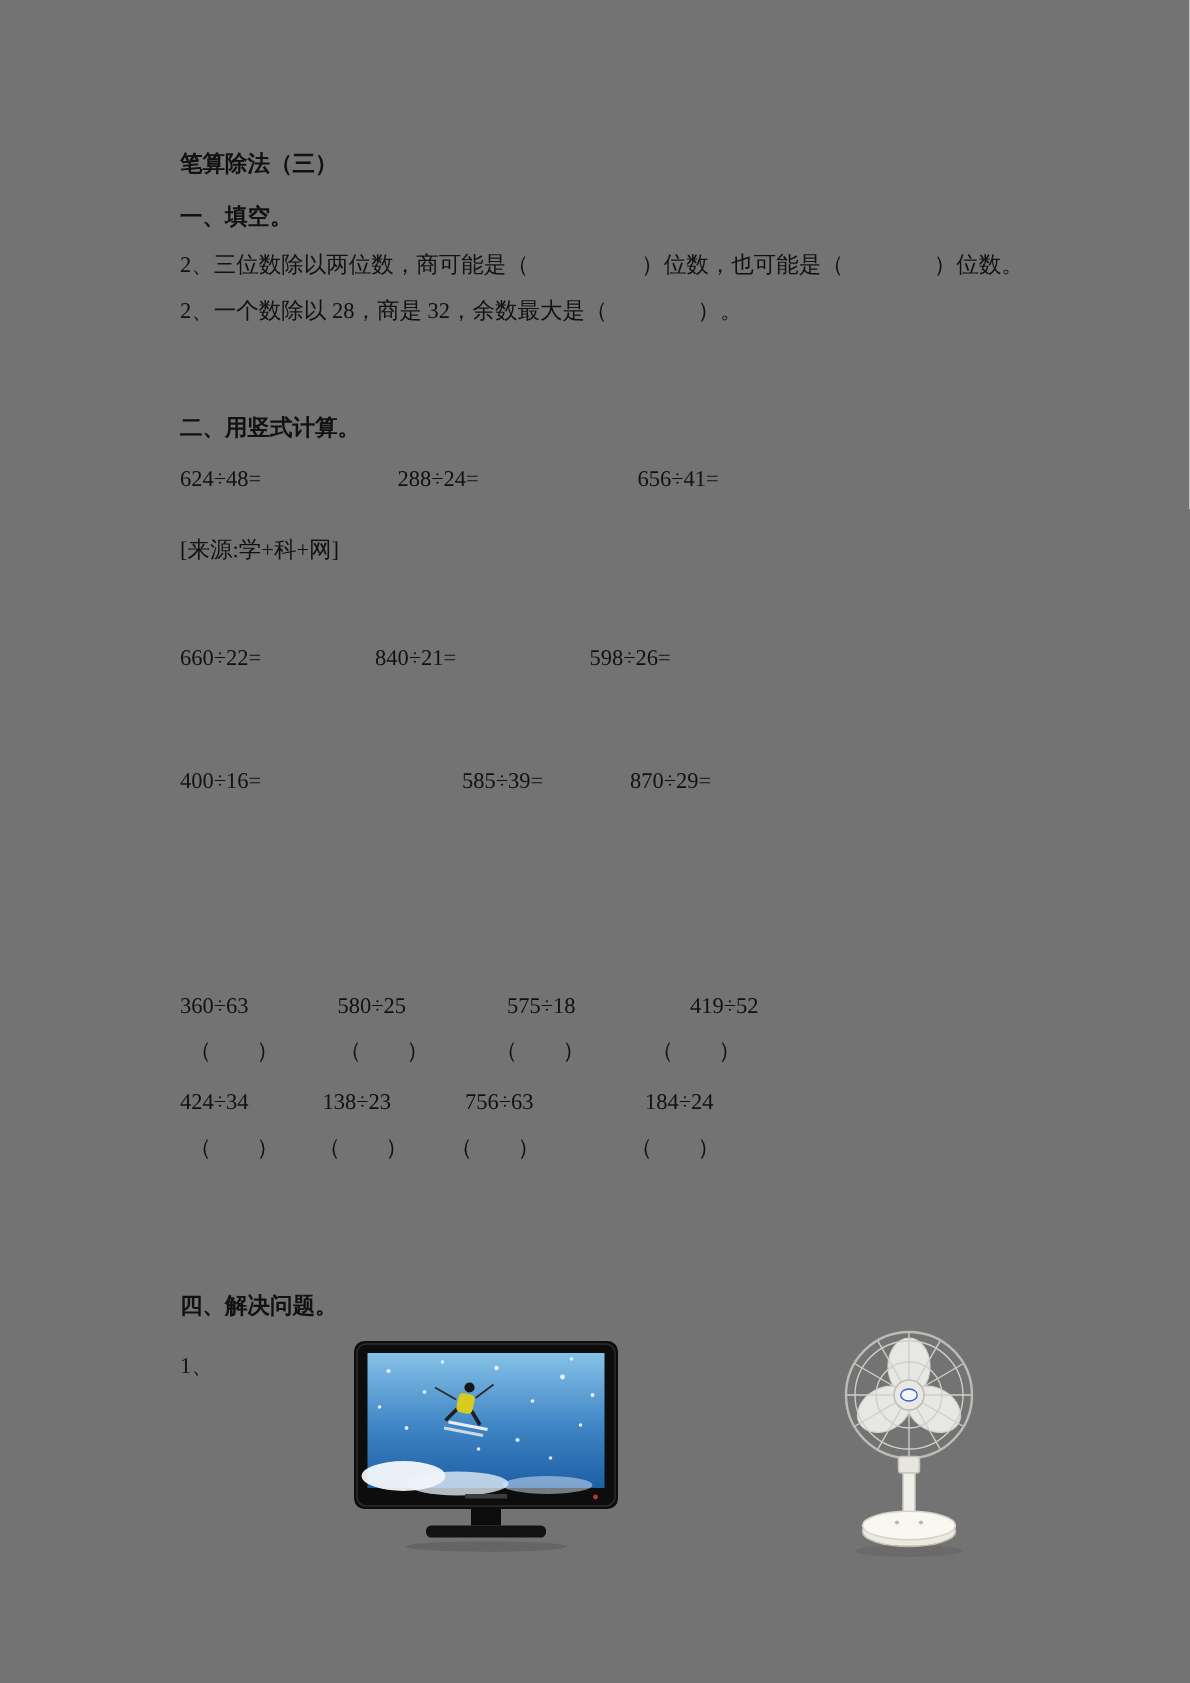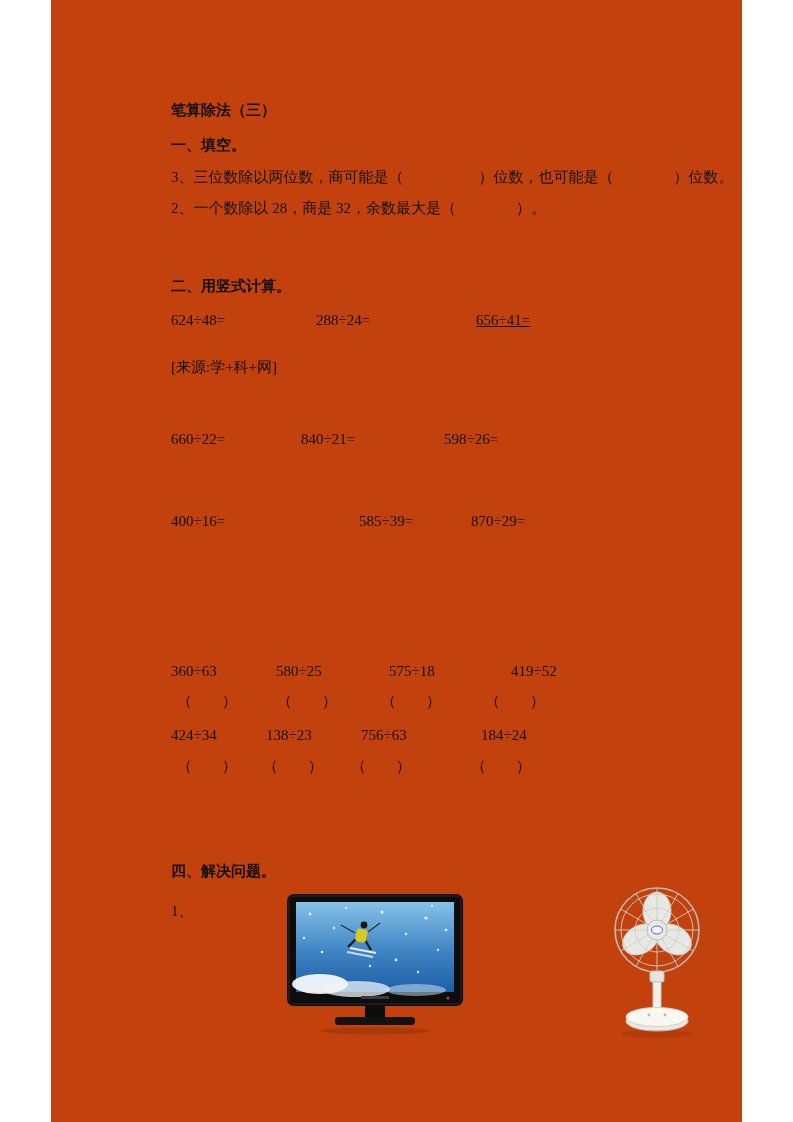--- a/index.html
+++ b/index.html
@@ -1,46 +1,46 @@
 <!DOCTYPE html>
 <html><head>
 <meta charset="utf-8">
 <style>
   * { margin:0; padding:0; box-sizing:border-box; }
   html, body { background:#ffffff; }
   .page {
     position:relative;
-    width:691px; height:1122px;
+    width:793px; height:1122px;
     margin:0 auto;
-    background:#c2410c;
+    background:#737373;
     overflow:hidden;
     font-family:"Liberation Serif","DejaVu Serif","DejaVu Sans",serif;
     font-size:15px;
     color:#111111;
   }
   .line { position:absolute; white-space:pre; line-height:1.25; }
   .bold { font-weight:bold; }
   .img-block { position:absolute; }
 </style>
 </head>
 <body>
 
 <div class="page">
 
   <div class="line bold" style="top:101px; left:120px;">笔算除法（三）</div>
 
   <div class="line bold" style="top:136px; left:120px;">一、填空。</div>
-  <div class="line" style="top:168px; left:120px;">3、三位数除以两位数，商可能是（　　　　　）位数，也可能是（　　　　）位数。</div>
+  <div class="line" style="top:168px; left:120px;">2、三位数除以两位数，商可能是（　　　　　）位数，也可能是（　　　　）位数。</div>
   <div class="line" style="top:199px; left:120px;">2、一个数除以 28，商是 32，余数最大是（　　　　）。</div>
 
   <div class="line bold" style="top:277px; left:120px;">二、用竖式计算。</div>
 
   <div class="line" style="top:311px; left:120px;text-align:right;">624÷48=</div>
   <div class="line" style="top:311px; left:265px;">288÷24=</div>
-  <div class="line" style="top:311px; left:425px;text-decoration:underline;">656÷41=</div>
+  <div class="line" style="top:311px; left:425px;">656÷41=</div>
 
   <div class="line" style="top:358px; left:120px;">[来源:学+科+网]</div>
 
   <div class="line" style="top:430px; left:120px;">660÷22=</div>
   <div class="line" style="top:430px; left:250px;">840÷21=</div>
   <div class="line" style="top:430px; left:393px;">598÷26=</div>
 
   <div class="line" style="top:512px; left:120px;">400÷16=</div>
   <div class="line" style="top:512px; left:272px;margin-left:36px;">585÷39=</div>
   <div class="line" style="top:512px; left:420px;">870÷29=</div>

